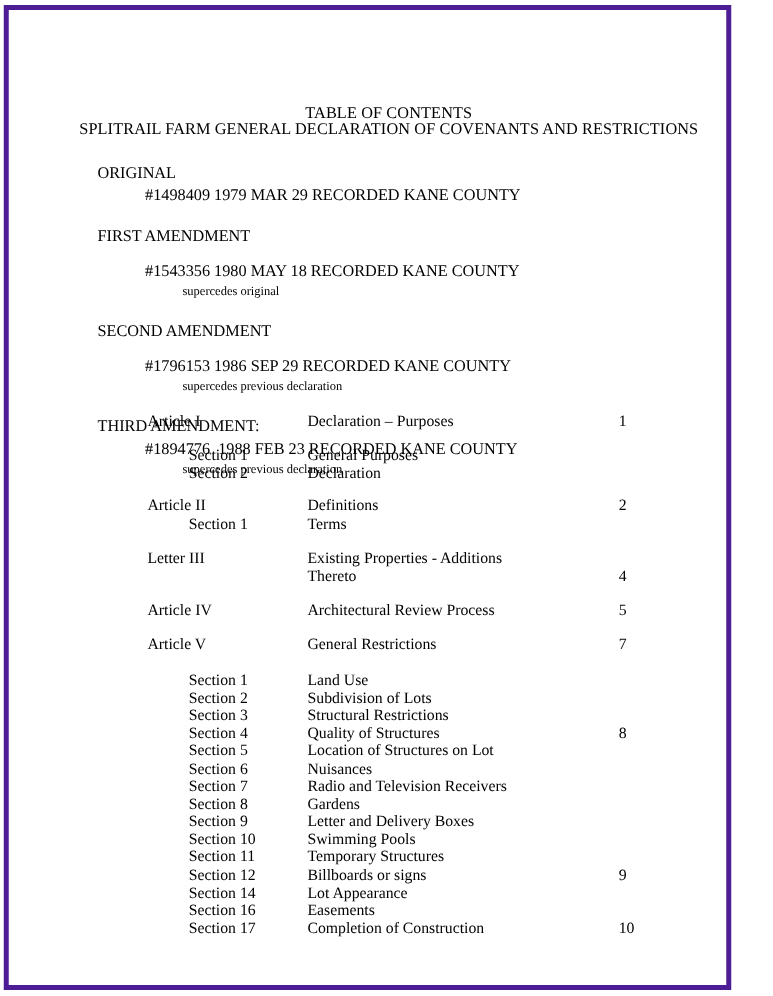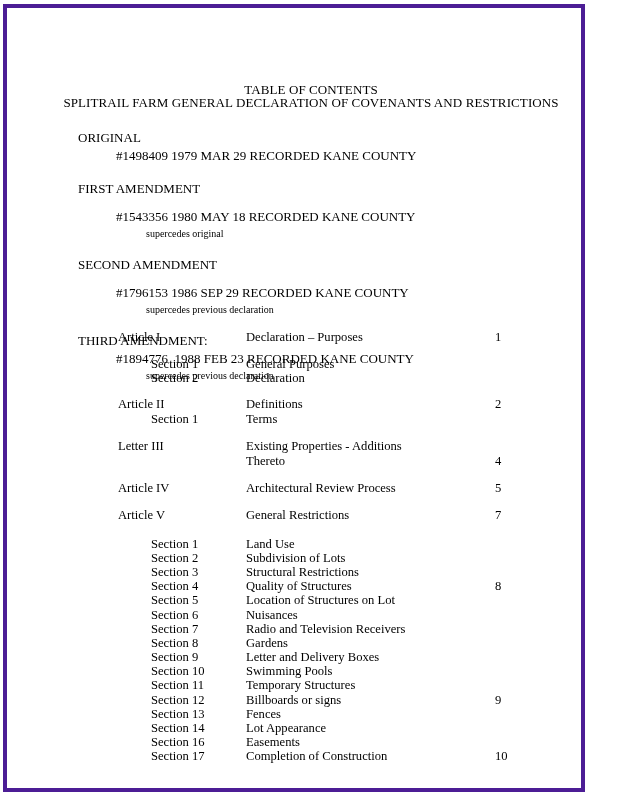--- a/index.html
+++ b/index.html
@@ -267,25 +267,20 @@
           <span class="col-label section">Section 11</span>
           <span class="col-title">Temporary Structures</span>
           <span class="col-page"></span>
         </div>
         <div class="toc-row">
           <span class="col-label section">Section 12</span>
           <span class="col-title">Billboards or signs</span>
           <span class="col-page">9</span>
         </div>
         <div class="toc-row">
-          <span class="col-label section">Section 13</span>
-          <span class="col-title">Fences</span>
-          <span class="col-page"></span>
-        </div>
-        <div class="toc-row">
           <span class="col-label section">Section 14</span>
           <span class="col-title">Lot Appearance</span>
           <span class="col-page"></span>
         </div>
         <div class="toc-row">
           <span class="col-label section">Section 16</span>
           <span class="col-title">Easements</span>
           <span class="col-page"></span>
         </div>
         <div class="toc-row">

